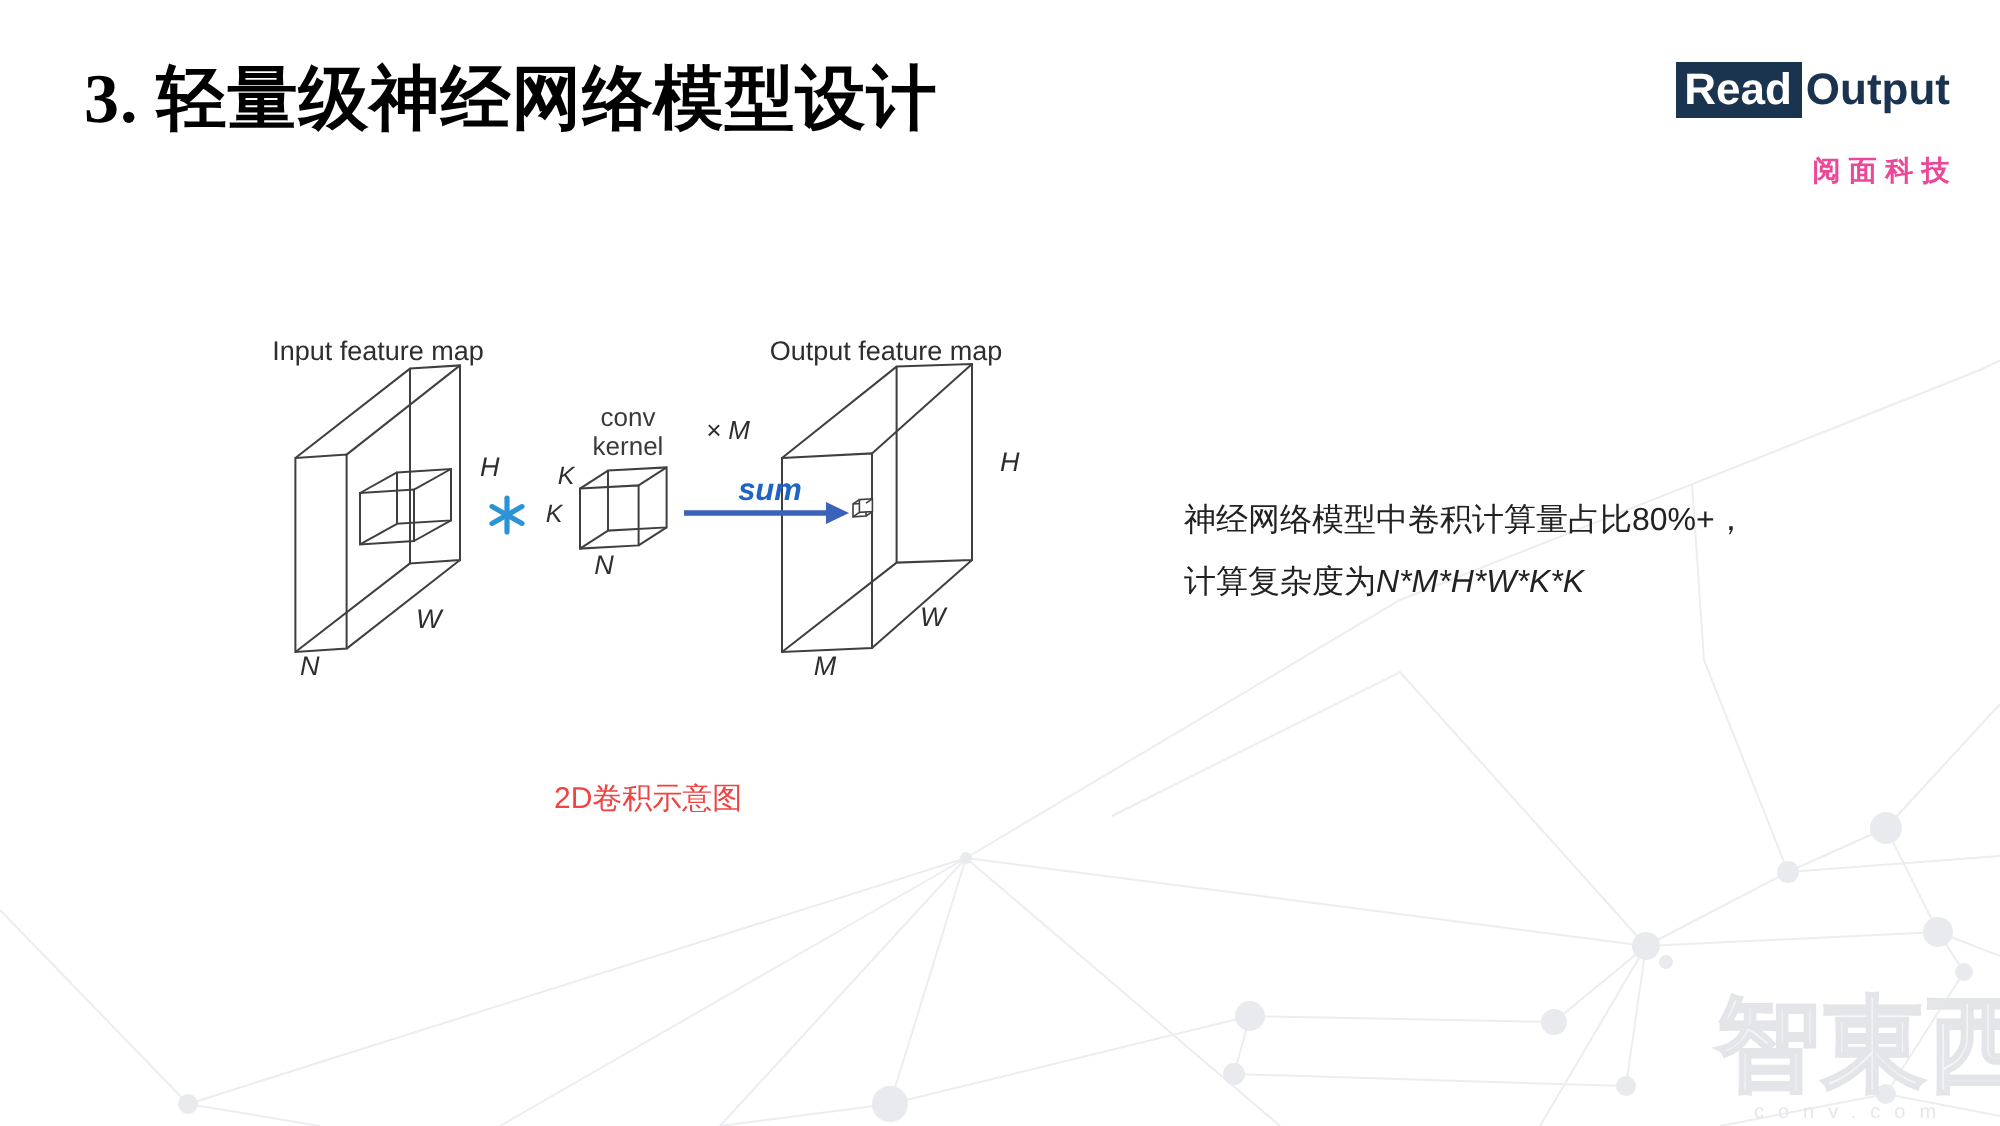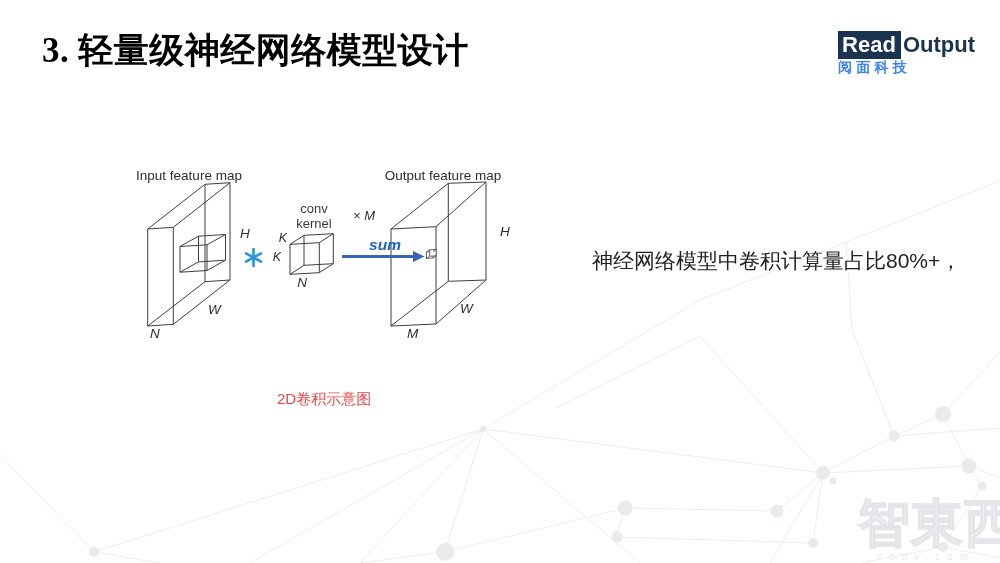--- a/index.html
+++ b/index.html
@@ -17,41 +17,41 @@
 
   
   .title{
     position:absolute;left:42px;top:30px;margin:0;
     font-size:35px;font-weight:bold;color:#000;
     letter-spacing:0.5px;white-space:nowrap;line-height:1.15;
   }
   .title-num{font-family:"Liberation Serif", serif;margin-right:9px;}
 
   
-  .logo{position:absolute;top:31px;right:25px;}
+  .logo{position:absolute;top:31px;right:25px;text-align:right;}
   .logo-row{display:flex;align-items:stretch;justify-content:flex-end;}
   .logo-read{
     background:#1a3450;color:#ffffff;font-weight:bold;font-size:22px;
     line-height:1;padding:3px 5px 3px 4px;display:inline-block;
   }
   .logo-sense{
     color:#1a3450;font-weight:bold;font-size:22px;line-height:1;
     padding:3px 0 3px 2px;display:inline-block;
   }
   .logo-sub{
-    color:#3b82f6;font-weight:bold;font-size:14px;
-    letter-spacing:4.2px;margin-top:0;margin-right:-4px;
+    color:#ec4899;font-weight:bold;font-size:14px;
+    letter-spacing:4.2px;margin-top:18px;margin-right:-4px;
   }
 
   
   .diagram{position:absolute;left:90px;top:150px;width:470px;height:200px;}
   .caption{position:absolute;left:277px;top:390px;font-size:15px;color:#ef4444;}
 
   
-  .desc{position:absolute;left:592px;top:245px;font-size:21px;line-height:31px;color:#222;}
+  .desc{position:absolute;left:592px;top:245px;font-size:16px;line-height:31px;color:#222;}
   .formula{font-style:italic;}
 
   
   .watermark{position:absolute;left:858px;top:497px;width:136px;text-align:center;}
   .wm-brand{
     font-size:52px;font-weight:bold;letter-spacing:1px;white-space:nowrap;
     color:#f3f4f7;-webkit-text-stroke:1.2px #e4e5e9;line-height:1;
   }
   .wm-domain{font-size:10px;color:#e6e7eb;letter-spacing:7px;margin-top:2px;white-space:nowrap;}
 
@@ -197,15 +197,16 @@
 
     <text x="410" y="85.5" font-size="13.5" font-style="italic" fill="#2e2e2e">H</text>
     <text x="370" y="163" font-size="13.5" font-style="italic" fill="#2e2e2e">W</text>
     <text x="322.5" y="187.5" text-anchor="middle" font-size="13.5" font-style="italic" fill="#2e2e2e">M</text>
   </svg>
 
   <div class="caption">2D卷积示意图</div>
 
   <div class="desc">
     <div class="desc-line">神经网络模型中卷积计算量占比80%+，</div>
+    <div class="desc-line"><span>计算复杂度为</span><em class="formula">N*M*H*W*K*K</em></div>
   </div>
 
 </div>
 
 </body></html>

